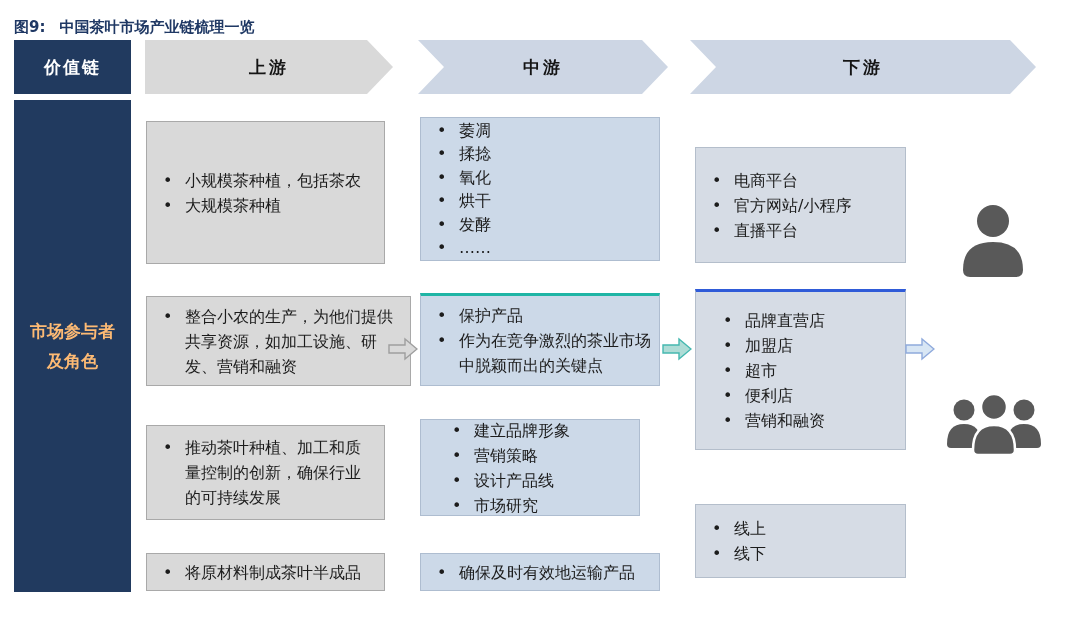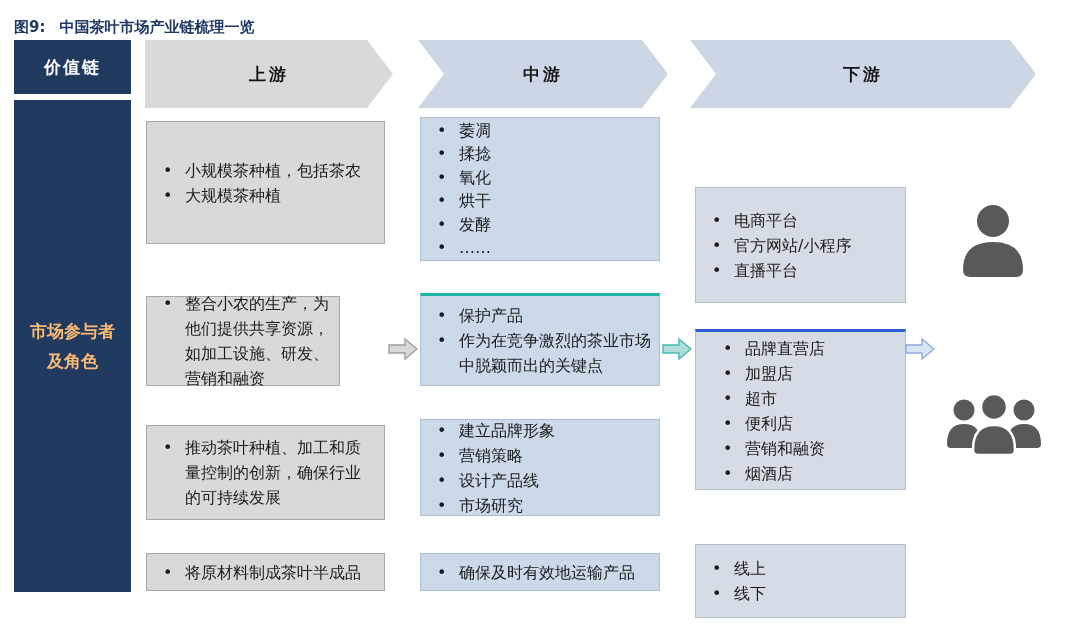--- a/index.html
+++ b/index.html
@@ -14,21 +14,21 @@
   .fig-title .prefix { margin-right:14px; }
 
   
   .vc-header {
     position:absolute; left:14px; top:40px; width:117px; height:54px;
     background:#213A5F; color:#ffffff;
     display:flex; align-items:center; justify-content:center;
     font-size:17px; font-weight:bold; letter-spacing:2px;
   }
   .stage {
-    position:absolute; top:40px; height:68px;
+    position:absolute; top:40px; height:54px;
     display:flex; align-items:center; justify-content:center;
     font-size:17px; font-weight:bold; color:#141414; letter-spacing:3px;
   }
   .stage.up {
     left:145px; width:248px; background:#D9D9D9;
     clip-path:polygon(0 0, calc(100% - 26px) 0, 100% 50%, calc(100% - 26px) 100%, 0 100%);
   }
   .stage.mid {
     left:418px; width:250px; background:#CDD6E4;
     clip-path:polygon(0 0, calc(100% - 26px) 0, 100% 50%, calc(100% - 26px) 100%, 0 100%, 26px 50%);
@@ -52,21 +52,21 @@
   }
   .box ul { list-style:none; margin:0; padding:0 8px 0 0; width:100%; }
   .box li {
     position:relative; padding-left:38px;
     font-size:16px; line-height:25px; color:#1c1c1c;
   }
   .box li::before { content:"\2022"; position:absolute; left:16px; }
   .box.tight li { line-height:23.5px; }
   .box.gray { background:#D9D9D9; border:1px solid #A9A9A9; }
   .box.mid  { background:#CCD9E8; border:1px solid #AEBDD0; }
-  .box.down { background:#D6DCE5; border:1px solid #B4BECB;margin-top:40px; }
+  .box.down { background:#D6DCE5; border:1px solid #B4BECB; }
   .box.accent-teal { border-top:3px solid #1FB5A5; }
   .box.accent-blue { border-top:3px solid #2F5BD8;padding-left:11px; }
 
   .flow-arrow { position:absolute; top:337px; width:30px; height:24px; }
   .person { position:absolute; }
 </style>
 </head>
 <body>
 
 <div class="canvas">
@@ -86,27 +86,27 @@
   </div>
   <div class="stage down">
     <span>下游</span>
   </div>
 
   <div class="sidebar">
     <div>市场参与者</div>
     <div>及角色</div>
   </div>
 
-  <div class="box gray" style="left:146px; top:121px; width:239px; height:123px;justify-content:center;">
+  <div class="box gray" style="left:146px; top:121px; width:239px; height:143px;justify-content:center;">
     <ul>
       <li>小规模茶种植，包括茶农</li>
       <li>大规模茶种植</li>
     </ul>
   </div>
-  <div class="box gray" style="left:146px; top:296px; width:194px; height:90px;">
+  <div class="box gray" style="left:146px; top:296px; width:265px; height:90px;">
     <ul>
       <li>整合小农的生产，为他们提供共享资源，如加工设施、研发、营销和融资</li>
     </ul>
   </div>
   <div class="box gray" style="left:146px; top:425px; width:239px; height:95px;">
     <ul>
       <li>推动茶叶种植、加工和质量控制的创新，确保行业的可持续发展</li>
     </ul>
   </div>
   <div class="box gray" style="left:146px; top:553px; width:239px; height:38px;">
@@ -124,21 +124,21 @@
       <li>发酵</li>
       <li>……</li>
     </ul>
   </div>
   <div class="box mid accent-teal" style="left:420px; top:293px; width:240px; height:93px;">
     <ul>
       <li>保护产品</li>
       <li>作为在竞争激烈的茶业市场中脱颖而出的关键点</li>
     </ul>
   </div>
-  <div class="box mid" style="left:420px; top:419px; width:240px; height:97px;">
+  <div class="box mid" style="left:420px; top:419px; width:220px; height:97px;padding-left:15px;">
     <ul>
       <li>建立品牌形象</li>
       <li>营销策略</li>
       <li>设计产品线</li>
       <li>市场研究</li>
     </ul>
   </div>
   <div class="box mid" style="left:420px; top:553px; width:240px; height:38px;">
     <ul>
       <li>确保及时有效地运输产品</li>
@@ -152,21 +152,20 @@
       <li>直播平台</li>
     </ul>
   </div>
   <div class="box down accent-blue" style="left:695px; top:289px; width:211px; height:161px;">
     <ul>
       <li>品牌直营店</li>
       <li>加盟店</li>
       <li>超市</li>
       <li>便利店</li>
       <li>营销和融资</li>
-      <li>烟酒店</li>
     </ul>
   </div>
   <div class="box down" style="left:695px; top:504px; width:211px; height:74px;">
     <ul>
       <li>线上</li>
       <li>线下</li>
     </ul>
   </div>
 
   <svg class="flow-arrow" style="left:388px;" viewBox="0 0 30 24">

